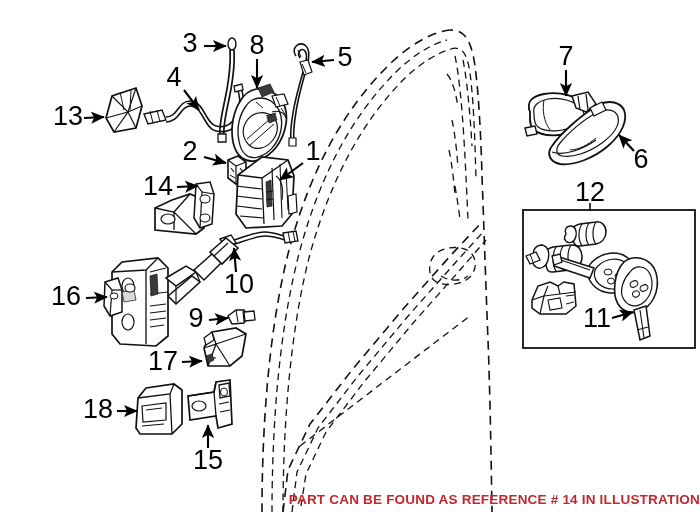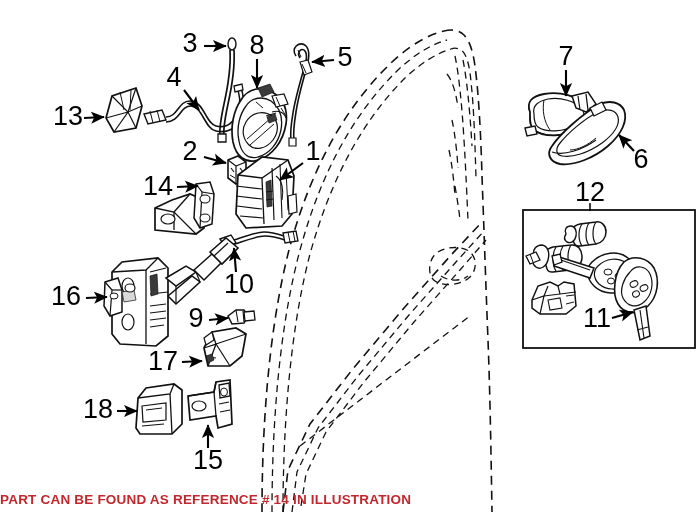--- a/index.html
+++ b/index.html
@@ -33,21 +33,21 @@
     font-size: 27px;
     font-weight: 400;
     fill: #000000;
     dominant-baseline: middle;
   }
   .caption-text {
     position: absolute;
     left: 0;
     right: 0;
     top: 492px;
-    text-align: left;
+    text-align: right;
     font-family: "Liberation Sans", sans-serif;
     font-size: 13.5px;
     font-weight: bold;
     letter-spacing: 0.2px;
     color: #C1272D;
     white-space: nowrap;
   }
   .part-fill { fill: #ffffff; stroke: #111111; }
   .part-line { fill: none; stroke: #111111; }
   .shade { fill: #d9d9d9; stroke: #111111; stroke-width: 0.7; }

